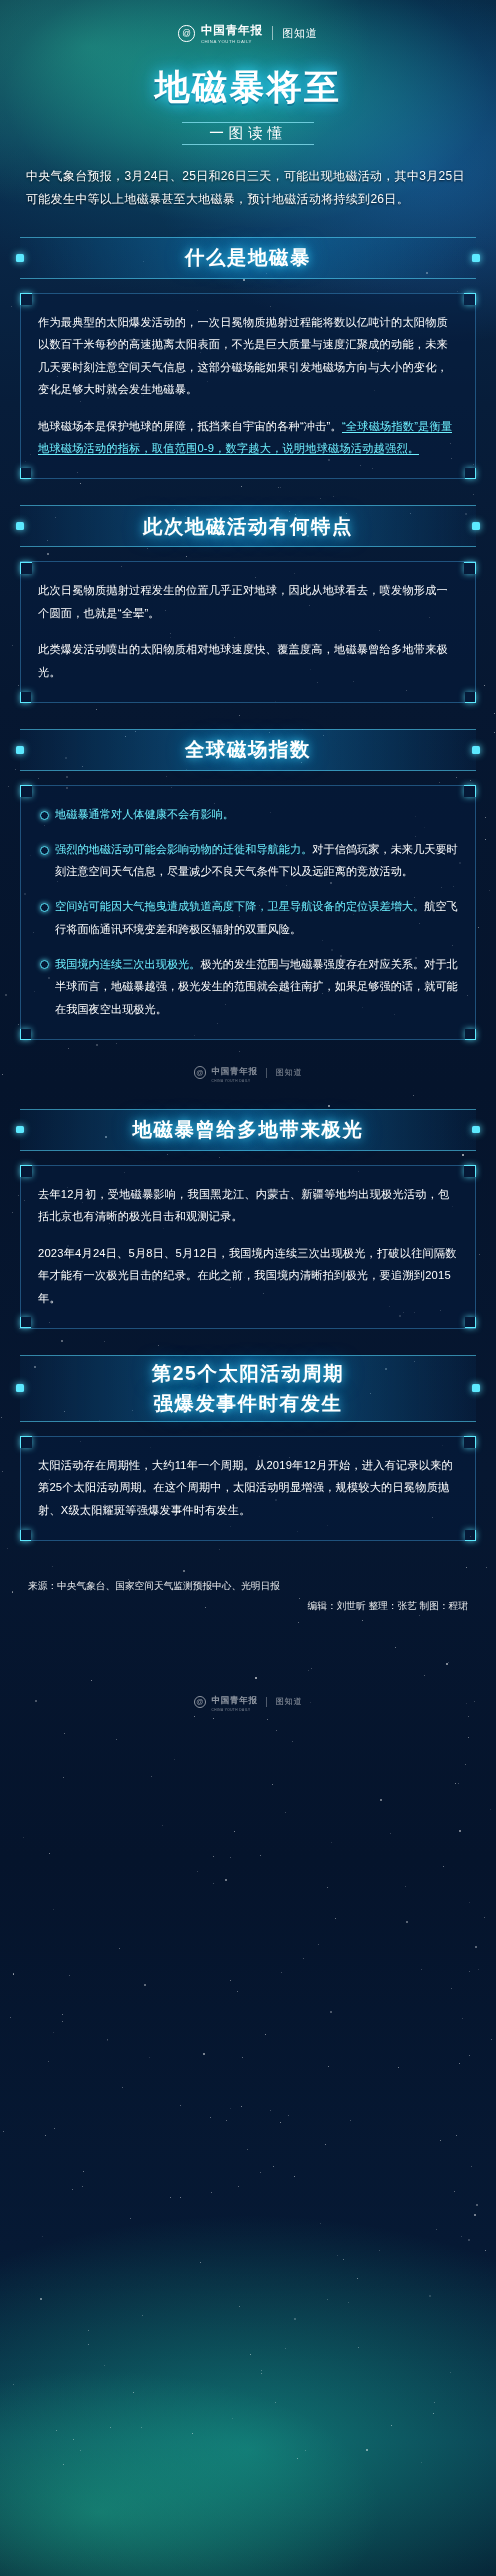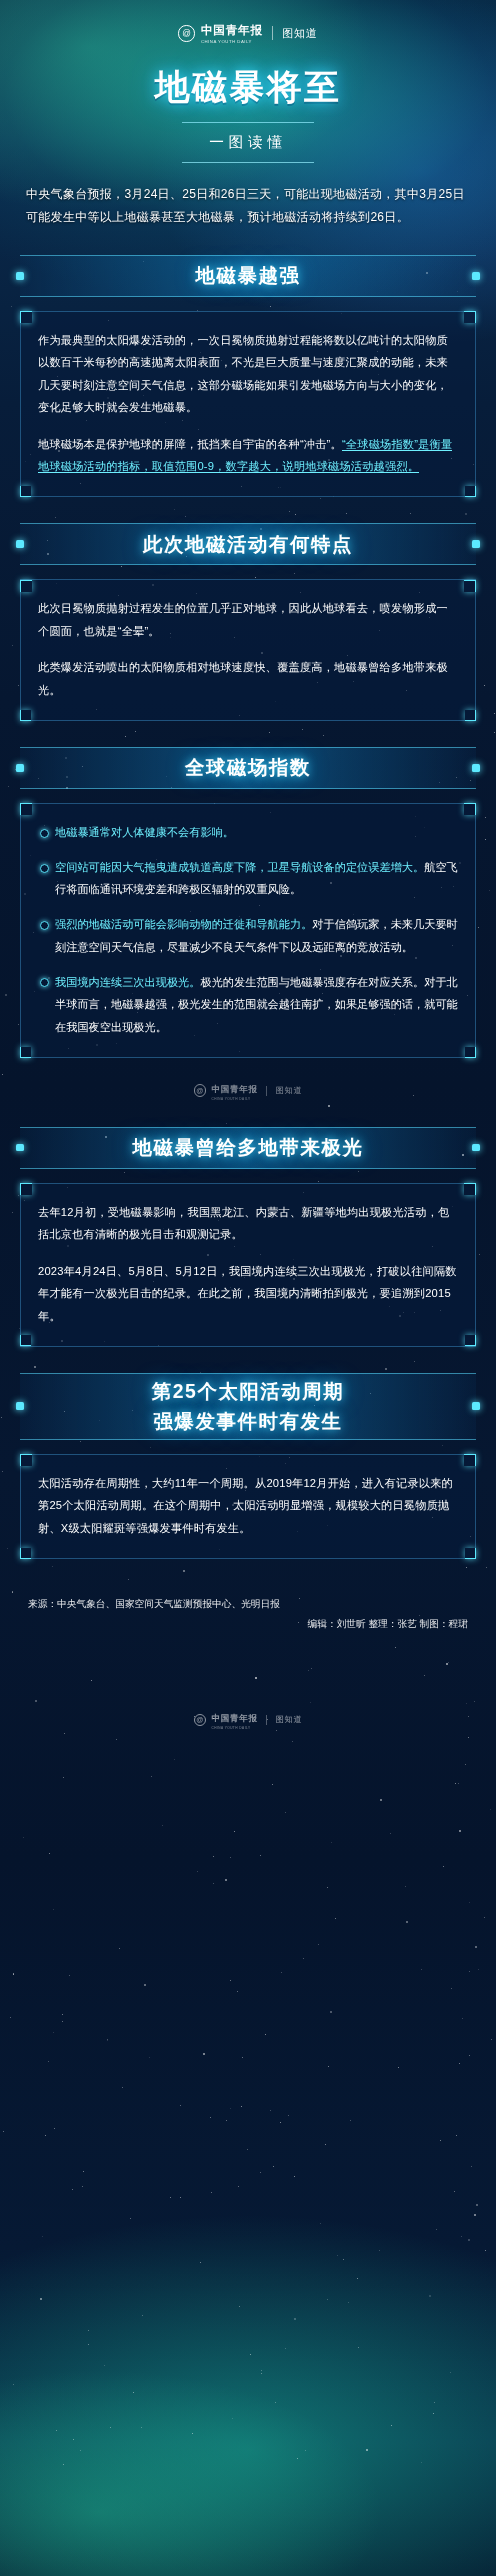--- a/index.html
+++ b/index.html
@@ -63,21 +63,21 @@
   }
   .title-sub {
     margin-top: 9.3px; text-align: center;
     font-size: 22px; font-weight: bold; letter-spacing: 0.8px;
     color: #65f3e0;
     text-shadow: 0 0 11px rgba(60,240,220,.9), 0 0 22px rgba(0,180,190,.7);
   }
   .title-tag {
     margin: 11px auto 0; width: 132px; text-align: center;
     font-size: 14.7px; letter-spacing: 4.7px; color: #ffffff;
-    padding: 10px 0;
+    padding: 1px 0;
     border-top: 0.8px solid rgba(150,240,255,.7);
     border-bottom: 0.8px solid rgba(150,240,255,.7);
   }
 
   
   .intro {
     margin: 20px 26px 0;
     font-size: 12px; line-height: 23px; color: #ffffff; letter-spacing: 0.3px;
     text-shadow: 0 0.8px 2.3px rgba(0,0,0,.7);
   }
@@ -613,21 +613,21 @@
       <span class="brand-sep"></span>
       <span class="brand-sub">图知道</span>
     </div>
 
     <div class="title-main">地磁暴将至</div>
     <div class="title-tag">一图读懂</div>
 
     <div class="intro">中央气象台预报，3月24日、25日和26日三天，可能出现地磁活动，其中3月25日可能发生中等以上地磁暴甚至大地磁暴，预计地磁活动将持续到26日。</div>
 
     <div class="sec-head">
-      <h2>地磁暴越强</h2>
+      <h2>什么是地磁暴</h2>
     </div>
     <div class="card">
       <span class="c3"></span>
         <span class="c4"></span>
       <p>作为最典型的太阳爆发活动的，一次日冕物质抛射过程能将数以亿吨计的太阳物质以数百千米每秒的高速抛离太阳表面，不光是巨大质量与速度汇聚成的动能，未来几天要时刻注意空间天气信息，这部分磁场能如果引发地磁场方向与大小的变化，变化足够大时就会发生地磁暴。</p>
       <p>
         <span>地球磁场本是保护地球的屏障，抵挡来自宇宙的各种“冲击”。</span><span class="hl">“全球磁场指数”是衡量地球磁场活动的指标，取值范围0-9，数字越大，说明地球磁场活动越强烈。</span>
       </p>
     </div>
 
@@ -645,24 +645,24 @@
       <h2>全球磁场指数</h2>
     </div>
     <div class="card">
       <span class="c3"></span>
         <span class="c4"></span>
       <ul class="bullets">
         <li>
           <span class="lead">地磁暴通常对人体健康不会有影响。</span><span></span>
         </li>
         <li>
-          <span class="lead">空间站可能因大气拖曳遣成轨道高度下降，卫星导航设备的定位误差增大。</span><span>航空飞行将面临通讯环境变差和跨极区辐射的双重风险。</span>
+          <span class="lead">强烈的地磁活动可能会影响动物的迁徙和导航能力。</span><span>对于信鸽玩家，未来几天要时刻注意空间天气信息，尽量减少不良天气条件下以及远距离的竞放活动。</span>
         </li>
         <li>
-          <span class="lead">强烈的地磁活动可能会影响动物的迁徙和导航能力。</span><span>对于信鸽玩家，未来几天要时刻注意空间天气信息，尽量减少不良天气条件下以及远距离的竞放活动。</span>
+          <span class="lead">空间站可能因大气拖曳遣成轨道高度下降，卫星导航设备的定位误差增大。</span><span>航空飞行将面临通讯环境变差和跨极区辐射的双重风险。</span>
         </li>
         <li>
           <span class="lead">我国境内连续三次出现极光。</span><span>极光的发生范围与地磁暴强度存在对应关系。对于北半球而言，地磁暴越强，极光发生的范围就会越往南扩，如果足够强的话，就可能在我国夜空出现极光。</span>
         </li>
       </ul>
     </div>
 
     <div class="watermark">
       <span class="brand-logo">@</span>
       <span>

